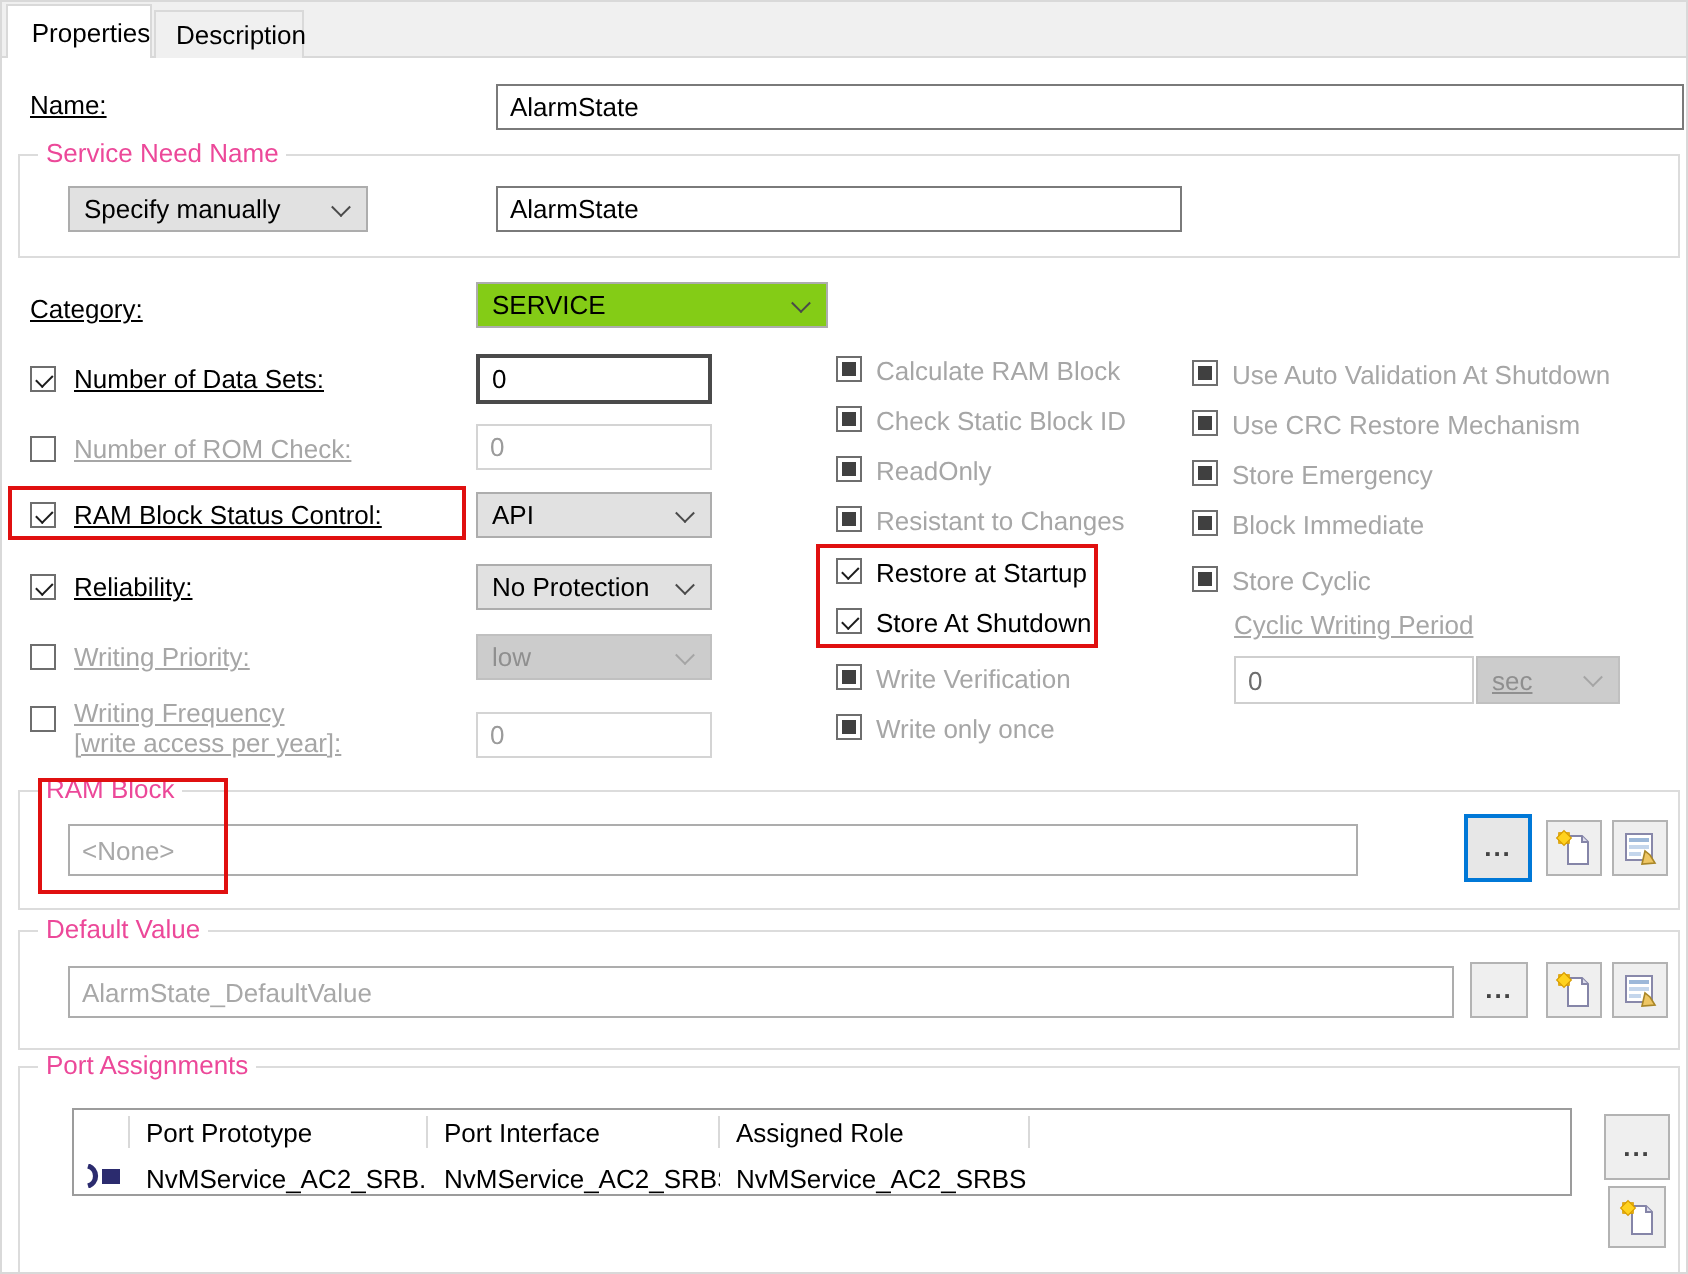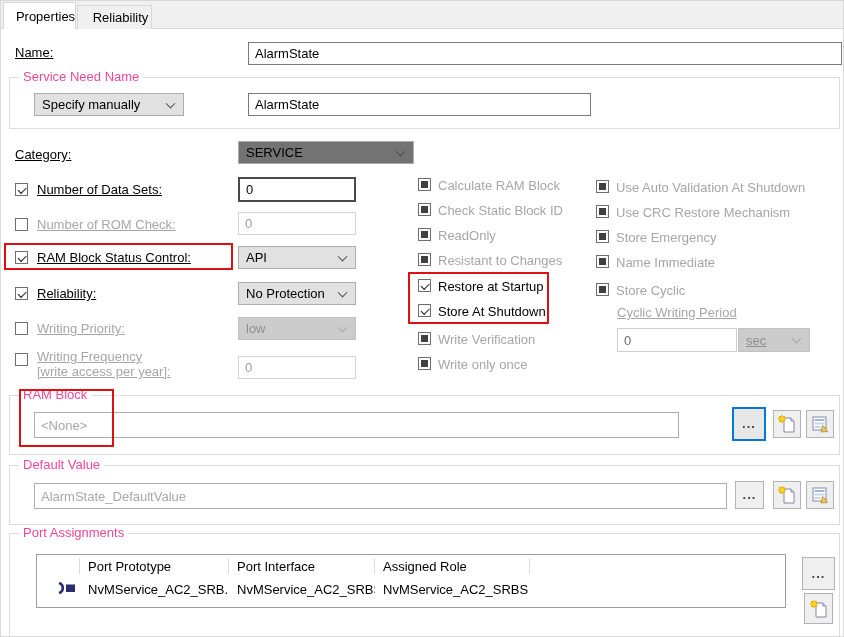--- a/index.html
+++ b/index.html
@@ -33,21 +33,21 @@
     padding:0 6px; outline:none; }
   .fld.focusb { border:2px solid #4a4a4a; }
   .fld.light { border:1px solid #d4d4d4; color:#9b9b9b; }
   .fld.ghost { border:1px solid #adadad; color:#a8a8a8; }
   .fld.semi  { border:1px solid #cfcfcf; color:#6e6e6e; }
 
   
   .combo { position:absolute; background:#e1e1e1; border:1px solid #adadad;
     display:flex; align-items:center; padding-left:7px; font-size:13px; color:#000;
     cursor:default; }
-  .combo.white { background:#737373; }
+  .combo.white { background:#84cc16; }
   .combo.dis { background:#cccccc; border-color:#c0c0c0; color:#8f8f8f; }
   .chev { position:absolute; right:9px; top:50%; width:7px; height:7px;
     border-right:1.5px solid #4a4a4a; border-bottom:1.5px solid #4a4a4a;
     transform:translateY(-70%) rotate(45deg); }
   .combo.dis .chev { border-color:#a5a5a5; }
 
   
   .cb { position:absolute; width:13px; height:13px; background:#fff;
     border:1px solid #6e6e6e; }
   .cb.ind::after { content:""; position:absolute; left:2px; top:2px;
@@ -82,21 +82,21 @@
 </head>
 <body>
 
 <div id="root">
 
   <div class="tabstrip">
     <div class="tab active" style="left:2px;width:73px;">
       <span>Properties</span>
     </div>
     <div class="tab inactive" style="left:76px;width:75px;">
-      <span>Reliability</span>
+      <span>Description</span>
     </div>
   </div>
 
   <div class="lbl" style="left:14px;top:44px;">Name:</div>
   <input class="fld" style="left: 247px; top: 41px; width: 594px; height: 23px;" value="AlarmState">
 
   <div class="grp" style="left:8px;top:76px;width:831px;height:52px;">
     <span class="legend">Service Need Name</span>
   </div>
   <div class="combo" style="left:33px;top:92px;width:150px;height:23px;">
@@ -185,21 +185,21 @@
   <div class="chkrow" style="left:595px;top:204px;">
     <span class="cb ind"></span>
     <span class="cl dis">Use CRC Restore Mechanism</span>
   </div>
   <div class="chkrow" style="left:595px;top:229px;">
     <span class="cb ind"></span>
     <span class="cl dis">Store Emergency</span>
   </div>
   <div class="chkrow" style="left:595px;top:254px;">
     <span class="cb ind"></span>
-    <span class="cl dis">Name Immediate</span>
+    <span class="cl dis">Block Immediate</span>
   </div>
   <div class="chkrow" style="left:595px;top:282px;">
     <span class="cb ind"></span>
     <span class="cl dis">Store Cyclic</span>
   </div>
 
   <div class="lbl dis" style="left:616px;top:304px;">Cyclic Writing Period</div>
   <input class="fld semi" style="left: 616px; top: 327px; width: 120px; height: 24px;" value="0">
   <div class="combo dis" style="left:737px;top:327px;width:72px;height:24px;text-decoration:underline;">
     <span>sec</span>
@@ -252,21 +252,21 @@
       <rect x="4.5" y="5" width="10" height="2" fill="#9db8d9"></rect>
       <rect x="4.5" y="8.5" width="10" height="2" fill="#c4d6ec"></rect>
       <rect x="4.5" y="12" width="6" height="2" fill="#c4d6ec"></rect>
       <path d="M11 18 L12.5 11.5 L15 13.5 L17.5 17.5 Z" fill="#eec664" stroke="#a98627" stroke-width="0.8"></path>
     </svg>
   </div>
 
   <div class="grp" style="left:8px;top:532px;width:831px;height:104px;">
     <span class="legend">Port Assignments</span>
   </div>
-  <div class="patable" style="left:35px;top:553px;width:750px;height:54px;padding-left:15px;">
+  <div class="patable" style="left:35px;top:553px;width:750px;height:44px;">
     <div class="pahead">
       <div class="hc" style="width:28px;"></div>
       <div class="hc" style="width:149px;">Port Prototype</div>
       <div class="hc" style="width:146px;">Port Interface</div>
       <div class="hc" style="width:155px;">Assigned Role</div>
       <div class="hc" style="flex:1;border-right:none;"></div>
     </div>
     <div class="parow">
       <div class="rc" style="width:28px;padding-left:4px;">
         <svg width="22" height="12" viewBox="0 0 22 12">

